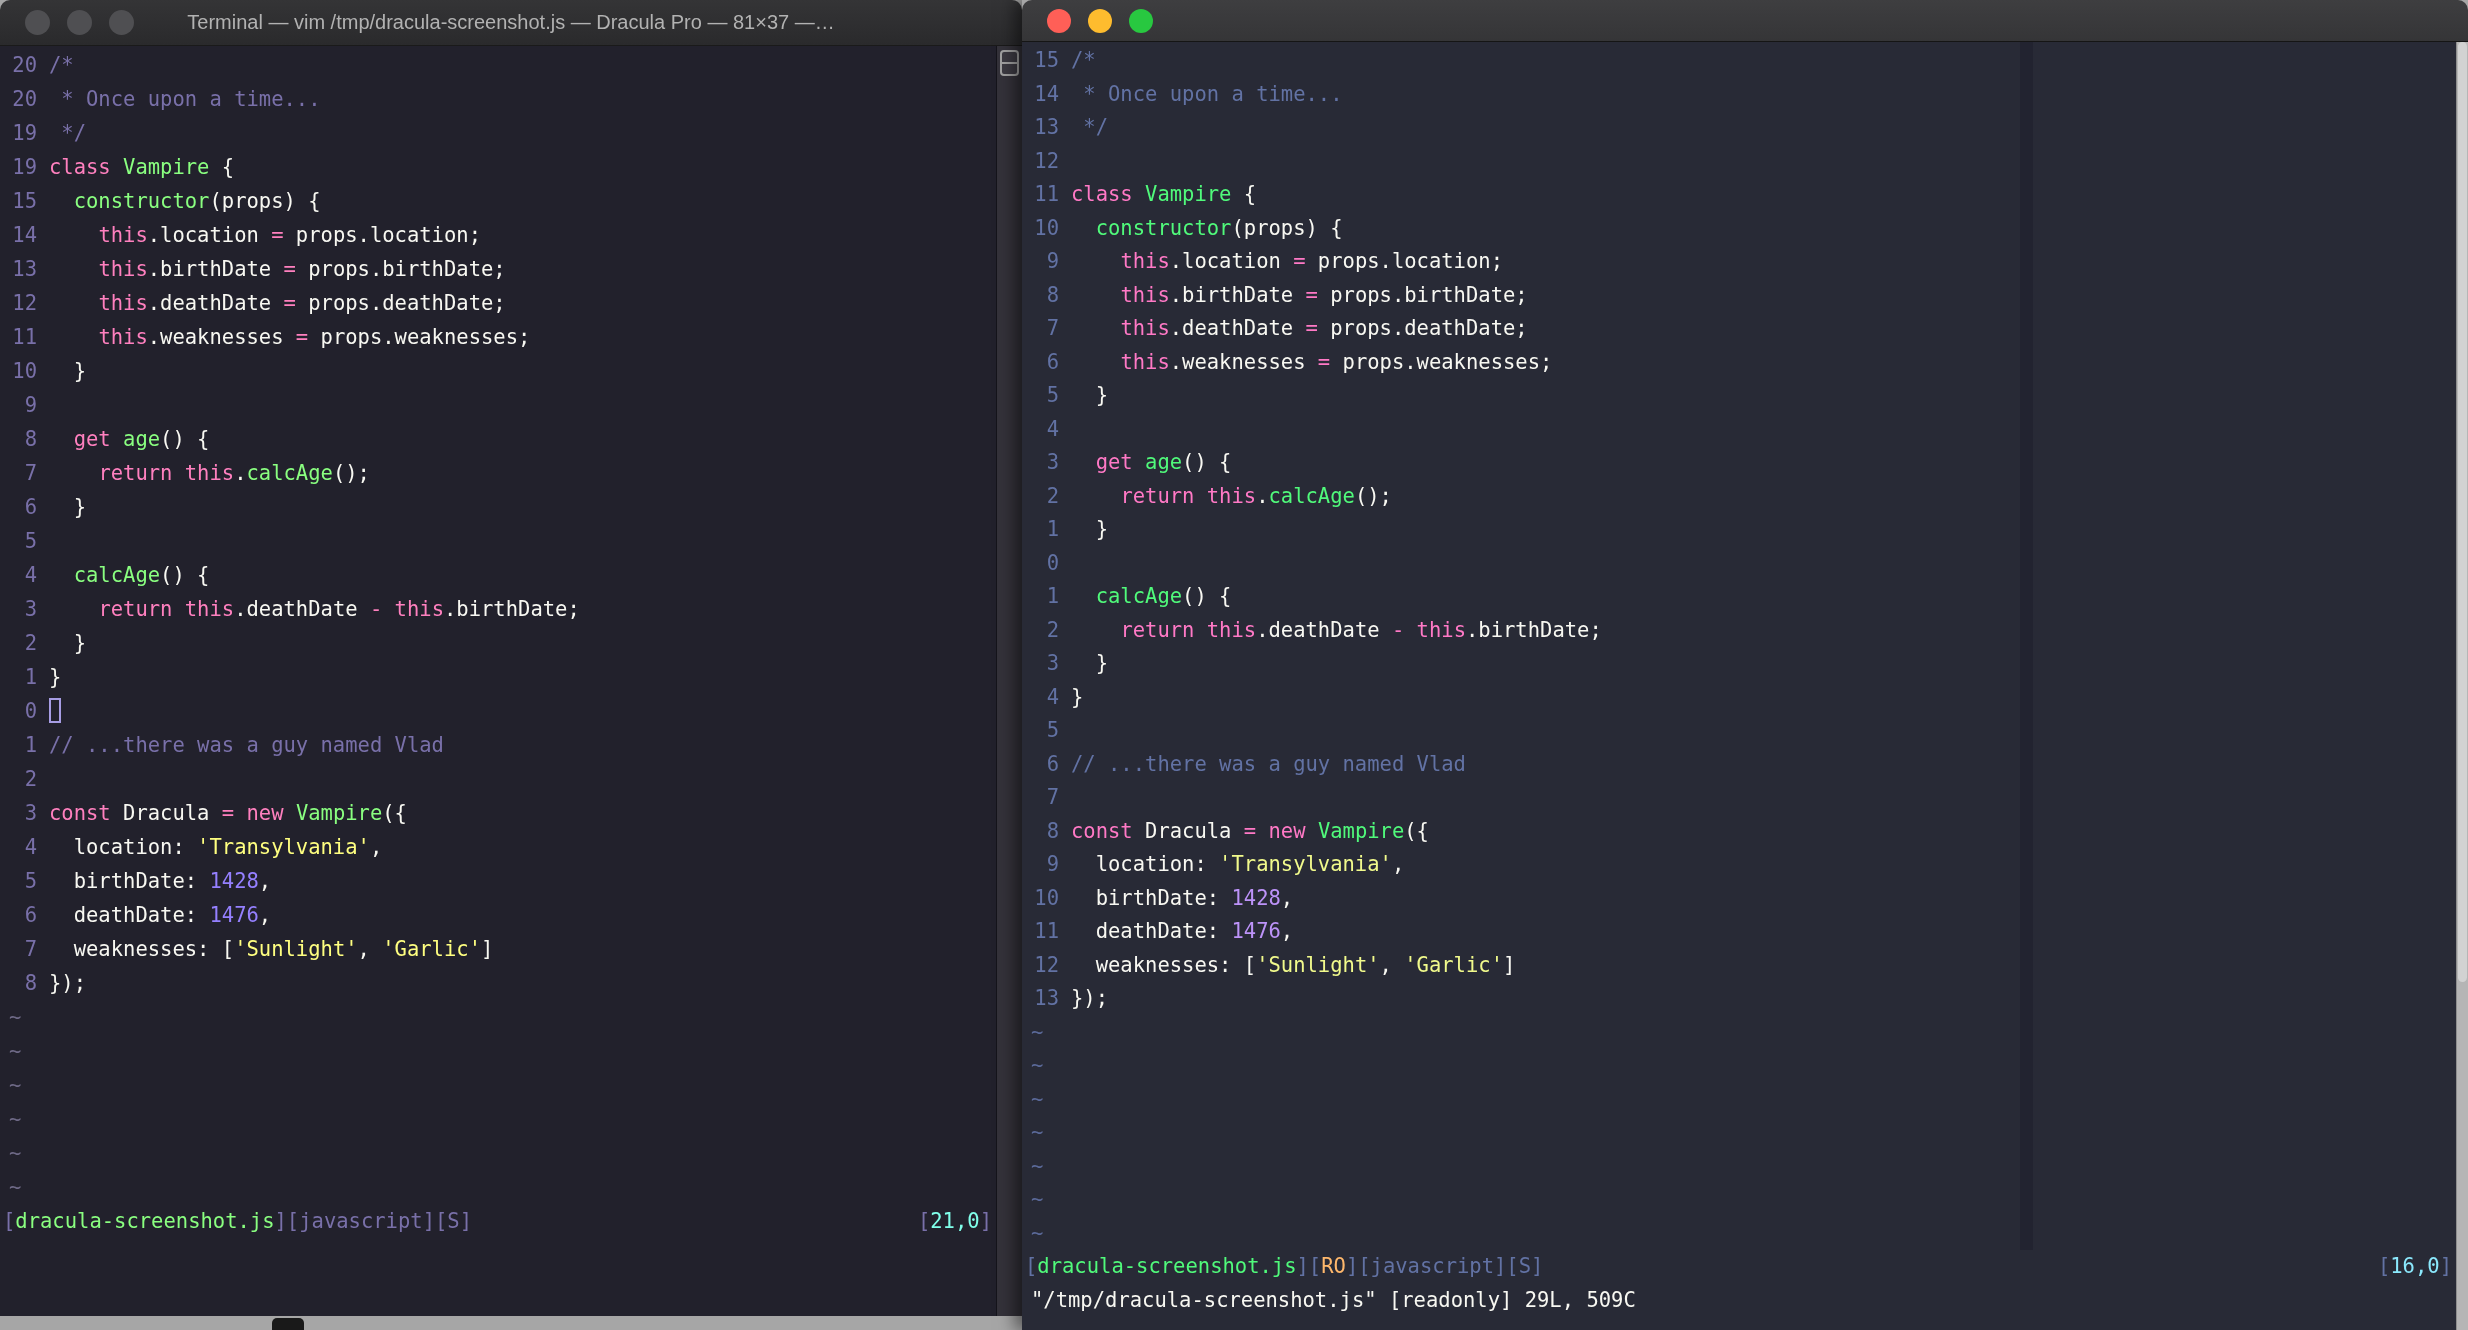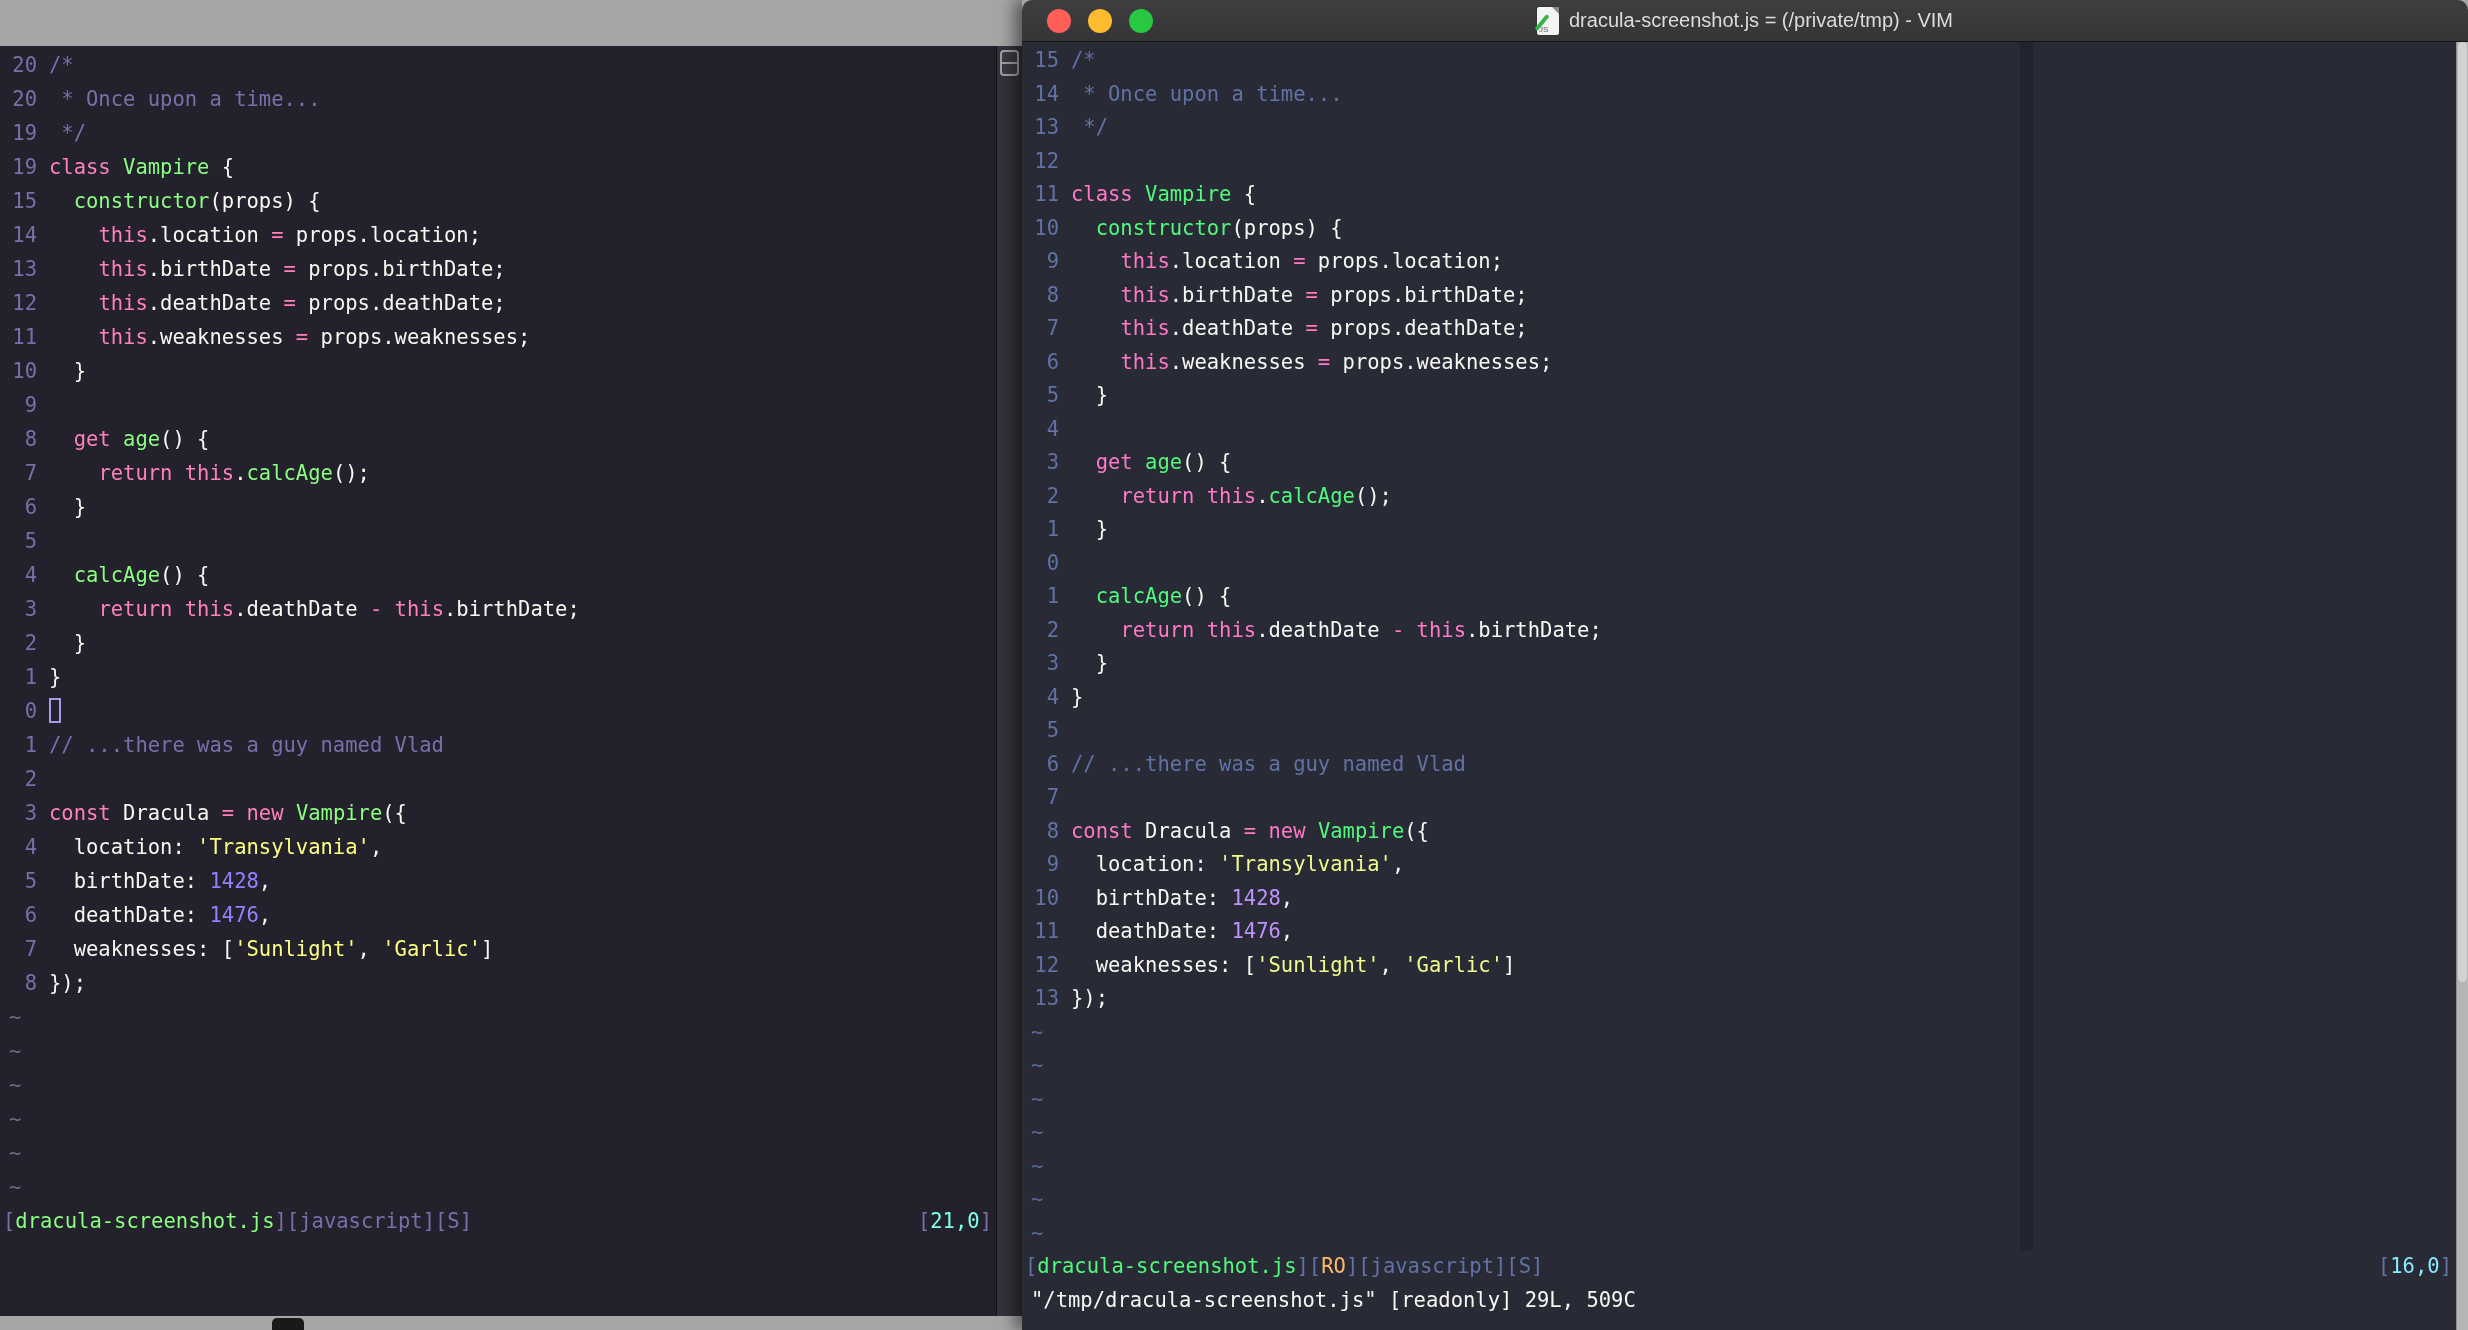--- a/index.html
+++ b/index.html
@@ -78,20 +78,30 @@
                    background:#a6a6a6; }
   .desktop-blob { position:absolute; left:272px; top:2px; width:32px; height:12px;
                   background:#191919; border-radius:5px 5px 0 0; }
 </style>
 </head>
 <body>
 
 <div class="screen">
 
   <div class="window left-window">
+    <div class="titlebar">
+      <div class="lights">
+        <span class="light" id="l-light-0" style="background: rgb(79, 79, 82);"></span>
+        <span class="light" id="l-light-1" style="background: rgb(79, 79, 82);"></span>
+        <span class="light" id="l-light-2" style="background: rgb(79, 79, 82);"></span>
+      </div>
+      <div class="title-wrap">
+        <span>Terminal — vim /tmp/dracula-screenshot.js — Dracula Pro — 81×37 —…</span>
+      </div>
+    </div>
     <div class="content">
       <div class="rows" id="left-rows">
           <div class="row"><span class="gutter" style="color: rgb(121, 112, 169);">20</span><span class="code"><span style="color: rgb(121, 112, 169);">/*</span></span></div>
           <div class="row"><span class="gutter" style="color: rgb(121, 112, 169);">20</span><span class="code"><span style="color: rgb(121, 112, 169);"> * Once upon a time...</span></span></div>
           <div class="row"><span class="gutter" style="color: rgb(121, 112, 169);">19</span><span class="code"><span style="color: rgb(121, 112, 169);"> */</span></span></div>
           <div class="row"><span class="gutter" style="color: rgb(121, 112, 169);">19</span><span class="code"><span style="color: rgb(255, 128, 191);">class </span><span style="color: rgb(138, 255, 128);">Vampire</span><span style="color: rgb(248, 248, 242);"> {</span></span></div>
           <div class="row"><span class="gutter" style="color: rgb(121, 112, 169);">15</span><span class="code"><span style="color: rgb(248, 248, 242);">  </span><span style="color: rgb(138, 255, 128);">constructor</span><span style="color: rgb(248, 248, 242);">(props) {</span></span></div>
           <div class="row"><span class="gutter" style="color: rgb(121, 112, 169);">14</span><span class="code"><span style="color: rgb(248, 248, 242);">    </span><span style="color: rgb(255, 128, 191);">this</span><span style="color: rgb(248, 248, 242);">.location </span><span style="color: rgb(255, 128, 191);">=</span><span style="color: rgb(248, 248, 242);"> props.location;</span></span></div>
           <div class="row"><span class="gutter" style="color: rgb(121, 112, 169);">13</span><span class="code"><span style="color: rgb(248, 248, 242);">    </span><span style="color: rgb(255, 128, 191);">this</span><span style="color: rgb(248, 248, 242);">.birthDate </span><span style="color: rgb(255, 128, 191);">=</span><span style="color: rgb(248, 248, 242);"> props.birthDate;</span></span></div>
           <div class="row"><span class="gutter" style="color: rgb(121, 112, 169);">12</span><span class="code"><span style="color: rgb(248, 248, 242);">    </span><span style="color: rgb(255, 128, 191);">this</span><span style="color: rgb(248, 248, 242);">.deathDate </span><span style="color: rgb(255, 128, 191);">=</span><span style="color: rgb(248, 248, 242);"> props.deathDate;</span></span></div>
@@ -133,27 +143,20 @@
   <div class="desktop-strip">
     <div class="desktop-blob"></div>
   </div>
 
   <div class="window right-window">
     <div class="titlebar">
       <div class="lights">
         <span class="light" id="r-light-0" style="background: rgb(255, 95, 87);"></span>
         <span class="light" id="r-light-1" style="background: rgb(254, 188, 46);"></span>
         <span class="light" id="r-light-2" style="background: rgb(40, 200, 64);"></span>
-      </div>
-      <div class="title-wrap">
-        <span class="doc-icon">
-          <span class="pencil"></span>
-          <span class="js">JS</span>
-        </span>
-        <span>dracula-screenshot.js = (/private/tmp) - VIM</span>
       </div>
     </div>
     <div class="content">
       <div class="vim-filler-seam"></div>
       <div class="rows" id="right-rows">
           <div class="row"><span class="gutter" style="color: rgb(98, 114, 164);">15</span><span class="code"><span style="color: rgb(98, 114, 164);">/*</span></span></div>
           <div class="row"><span class="gutter" style="color: rgb(98, 114, 164);">14</span><span class="code"><span style="color: rgb(98, 114, 164);"> * Once upon a time...</span></span></div>
           <div class="row"><span class="gutter" style="color: rgb(98, 114, 164);">13</span><span class="code"><span style="color: rgb(98, 114, 164);"> */</span></span></div>
           <div class="row"><span class="gutter" style="color: rgb(98, 114, 164);">12</span><span class="code"></span></div>
           <div class="row"><span class="gutter" style="color: rgb(98, 114, 164);">11</span><span class="code"><span style="color: rgb(255, 121, 198);">class </span><span style="color: rgb(80, 250, 123);">Vampire</span><span style="color: rgb(248, 248, 242);"> {</span></span></div>

